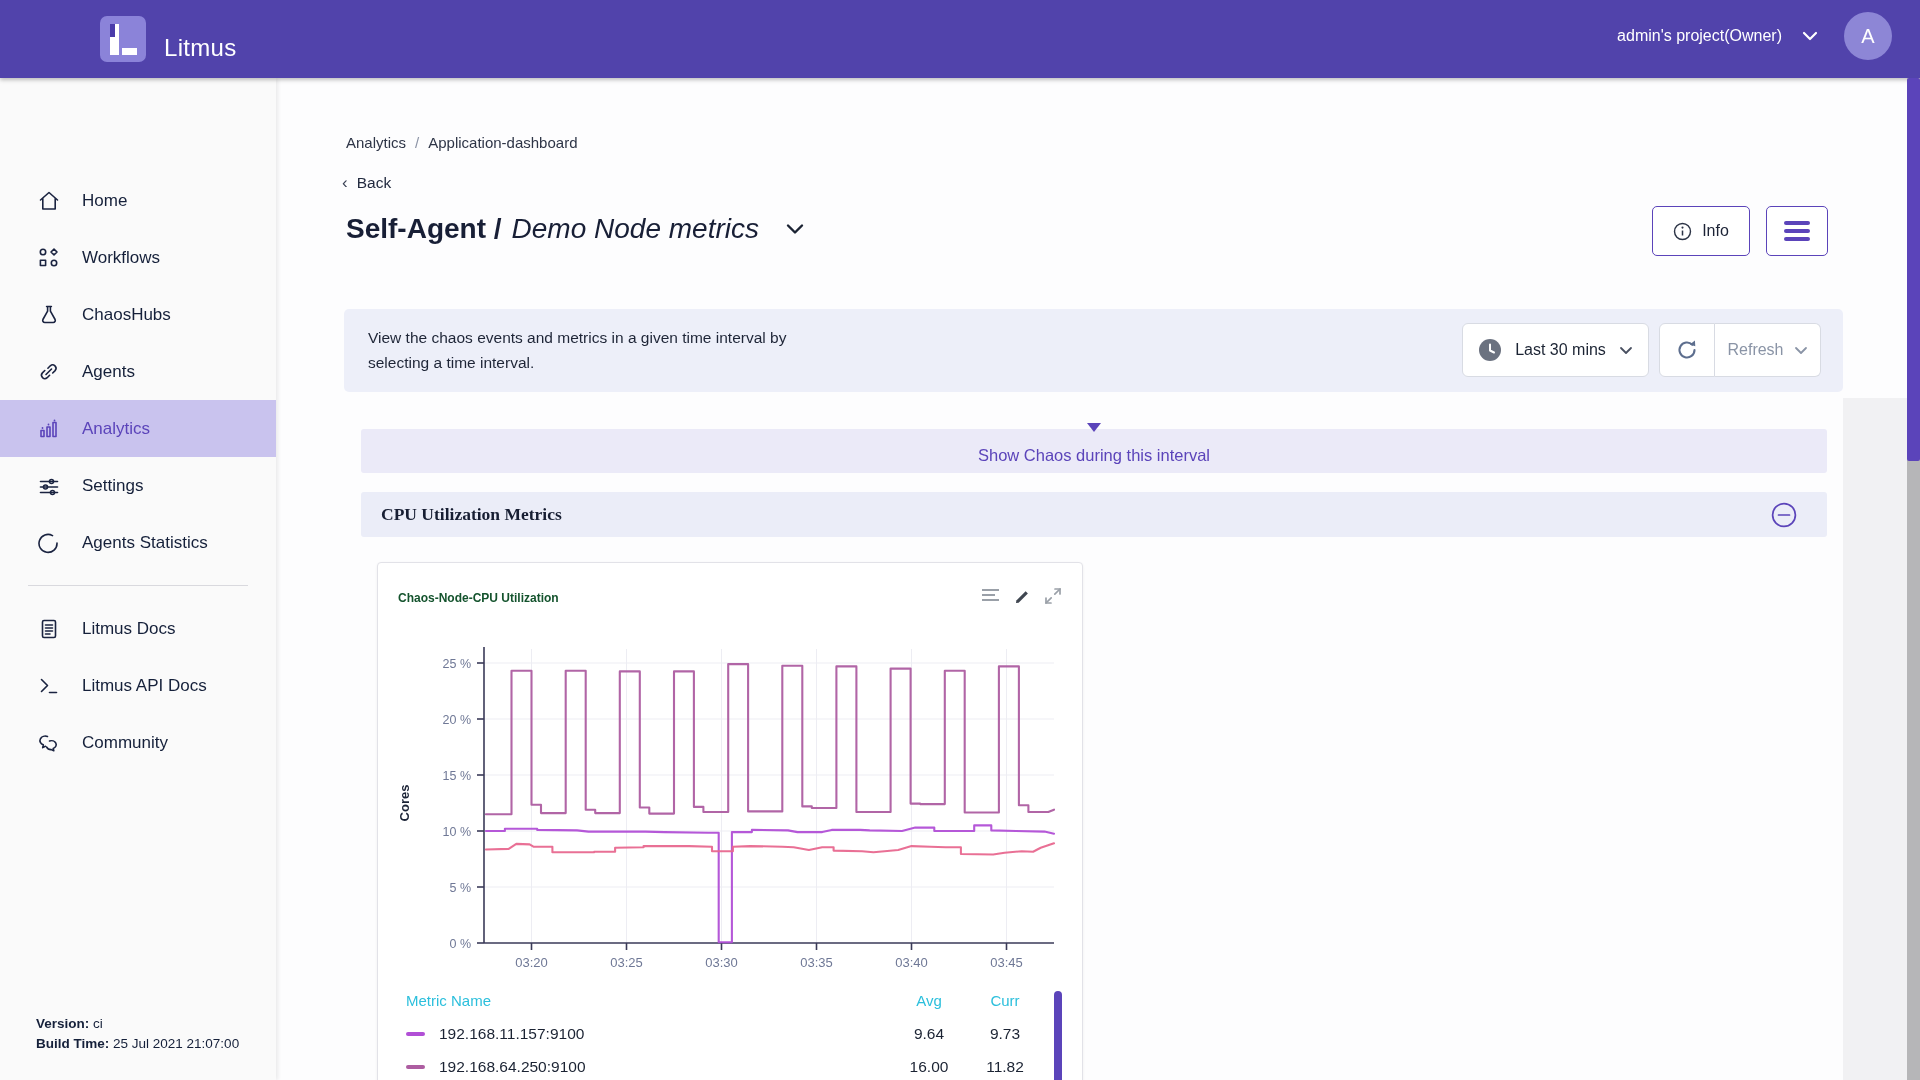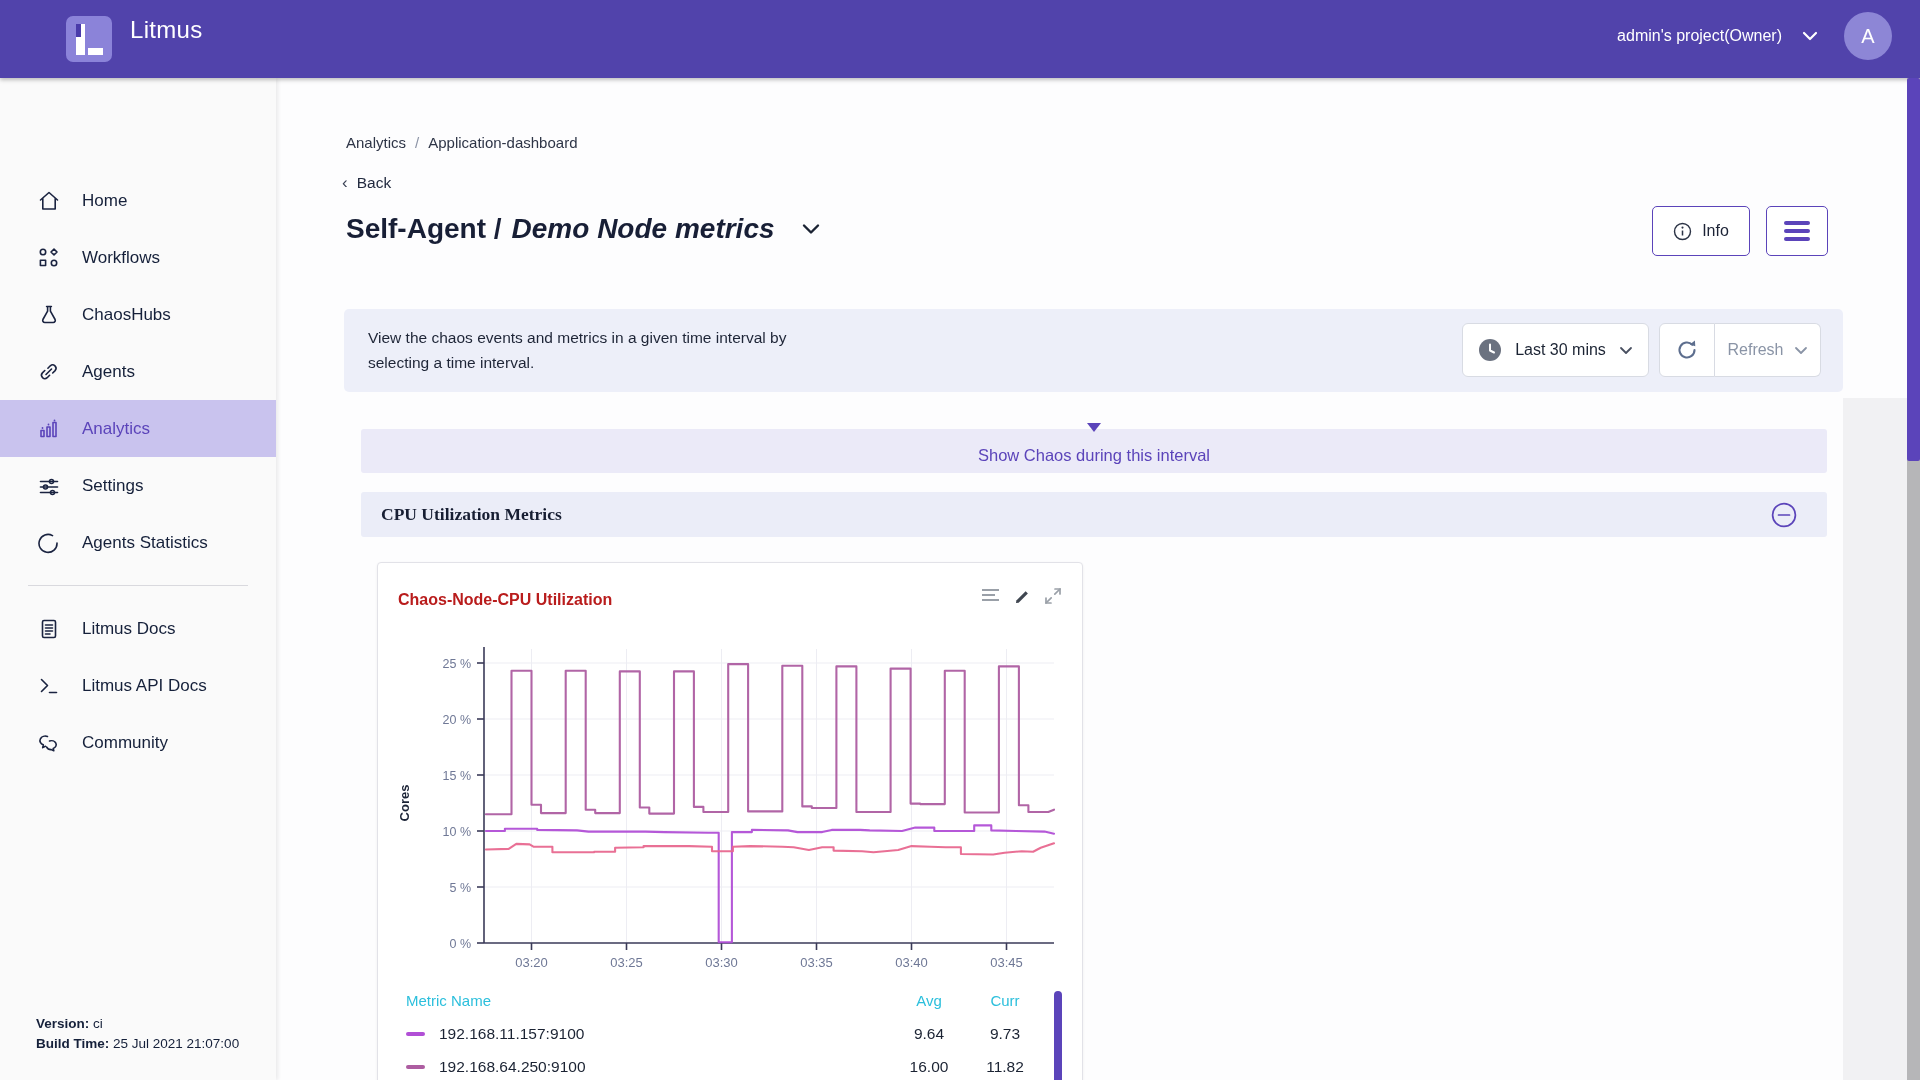--- a/index.html
+++ b/index.html
@@ -1,20 +1,20 @@
 <!DOCTYPE html>
 <html><head>
 <meta charset="utf-8">
 <style>
   * { margin:0; padding:0; box-sizing:border-box; }
   html,body { width:1920px; height:1080px; overflow:hidden; font-family:"Liberation Sans",sans-serif; background:#ffffff; }
 
   
   .navbar { position:absolute; left:0; top:0; width:1920px; height:78px; background:#5143ab; display:flex; align-items:center; z-index:30; box-shadow:0 2px 4px rgba(0,0,0,.25); }
-  .brand { display:flex; align-items:flex-start; gap:18px; margin-left:66px; }
+  .brand { display:flex; align-items:flex-end; gap:18px; margin-left:100px; }
   .logo-tile { width:46px; height:46px; background:#8b83d9; border-radius:7px; position:relative; }
   .logo-tile .l-vert { position:absolute; left:10px; top:8px; width:9px; height:31px; background:#ffffff; }
   .logo-tile .l-foot { position:absolute; left:22px; top:32px; width:15px; height:7px; background:#ffffff; }
   .logo-tile .l-tick { position:absolute; left:10px; top:8px; width:5px; height:13px; background:#4a3baa; }
   .brand-name { color:#ffffff; font-size:24px; font-weight:500; letter-spacing:.3px; }
   .nav-right { position:absolute; right:28px; top:0; height:72px; display:flex; align-items:center; gap:26px; }
   .project-switch { display:flex; align-items:center; gap:20px; color:#ffffff; font-size:16px; cursor:pointer; }
   .avatar { width:48px; height:48px; border-radius:50%; background:#8d86d6; color:#ffffff; font-size:20px; display:flex; align-items:center; justify-content:center; }
 
   
@@ -34,21 +34,21 @@
   .right-gutter { position:absolute; left:1567px; top:320px; width:64px; height:682px; background:#f1f1f3; }
 
   .breadcrumb { position:absolute; left:70px; top:56px; font-size:15px; color:#2e3547; display:flex; gap:9px; }
   .breadcrumb .sep { color:#8b93a5; }
   .crumb { cursor:pointer; }
   .back-row { position:absolute; left:66px; top:95px; display:flex; align-items:center; gap:9px; font-size:15.5px; color:#232b40; cursor:pointer; }
   .back-chev { font-size:17px; color:#3a4256; }
 
   .page-title { position:absolute; left:70px; top:135px; display:flex; align-items:center; font-size:28px; color:#181f36; }
   .page-title .t-bold { font-weight:700; }
-  .page-title .t-italic { font-style:italic; font-weight:700; margin-left:10px; }
+  .page-title .t-italic { font-style:italic; font-weight:400; margin-left:10px; }
   .title-chev { margin-left:26px; cursor:pointer; display:flex; }
 
   .hdr-buttons { position:absolute; right:92px; top:128px; display:flex; gap:16px; }
   .btn-outline { border:1.5px solid #5b44ba; background:#ffffff; border-radius:5px; height:50px; display:flex; align-items:center; justify-content:center; cursor:pointer; }
   .btn-info { width:98px; gap:10px; font-size:16px; color:#1c2336; }
   .btn-menu { width:62px; }
   .hamburger { display:flex; flex-direction:column; gap:4.5px; }
   .hamburger span { width:26px; height:3.5px; background:#5b44ba; border-radius:2px; }
 
   .banner { position:absolute; left:68px; top:231px; width:1499px; height:83px; background:#edeff9; border-radius:5px; }
@@ -62,21 +62,21 @@
 
   .chaos-bar { position:absolute; left:85px; top:351px; width:1466px; height:44px; background:#ebeaf8; border-radius:3px; display:flex; align-items:center; justify-content:center; gap:14px; cursor:pointer;flex-direction:column; }
   .tri-down { width:0; height:0; border-left:7px solid transparent; border-right:7px solid transparent; border-top:9px solid #5b44ba; }
   .chaos-label { font-size:16.5px; color:#5b44ba; font-weight:500; }
 
   .section-bar { position:absolute; left:85px; top:414px; width:1466px; height:45px; background:#ebedf8; border-radius:3px; display:flex; align-items:center;font-family:Liberation Serif, serif; }
   .section-title { margin-left:20px; font-size:17.5px; font-weight:700; color:#171e33; }
   .collapse-btn { position:absolute; right:30px; top:10px; cursor:pointer; display:flex; }
 
   .card { position:absolute; left:101px; top:484px; width:706px; height:580px; background:#ffffff; border:1px solid #e2e2e8; border-radius:4px; box-shadow:0 1px 3px rgba(0,0,0,.06); }
-  .card-title { position:absolute; left:20px; top:28px; font-size:16px; font-weight:700; color:#b91c1c; }
+  .card-title { position:absolute; left:20px; top:28px; font-size:12px; font-weight:700; color:#14532d; }
   .card-icons { position:absolute; right:20px; top:24px; display:flex; gap:13px; align-items:center; }
   .card-icons .cic { cursor:pointer; display:flex; }
 
   .chart-wrap { position:absolute; left:14px; top:62px; width:676px; height:352px; }
 
   .legend { position:absolute; left:28px; top:420px; width:662px; height:160px; }
   .legend-scroll { position:absolute; right:6px; top:8px; width:8px; height:150px; background:#5b44ba; border-radius:4px; cursor:pointer; }
   .legend-table { width:630px; }
   .legend-hrow { display:flex; align-items:center; height:34px; font-size:15px; color:#2bbfdc; }
   .legend-row { display:flex; align-items:center; height:33px; font-size:15.5px; color:#1b2333; }

